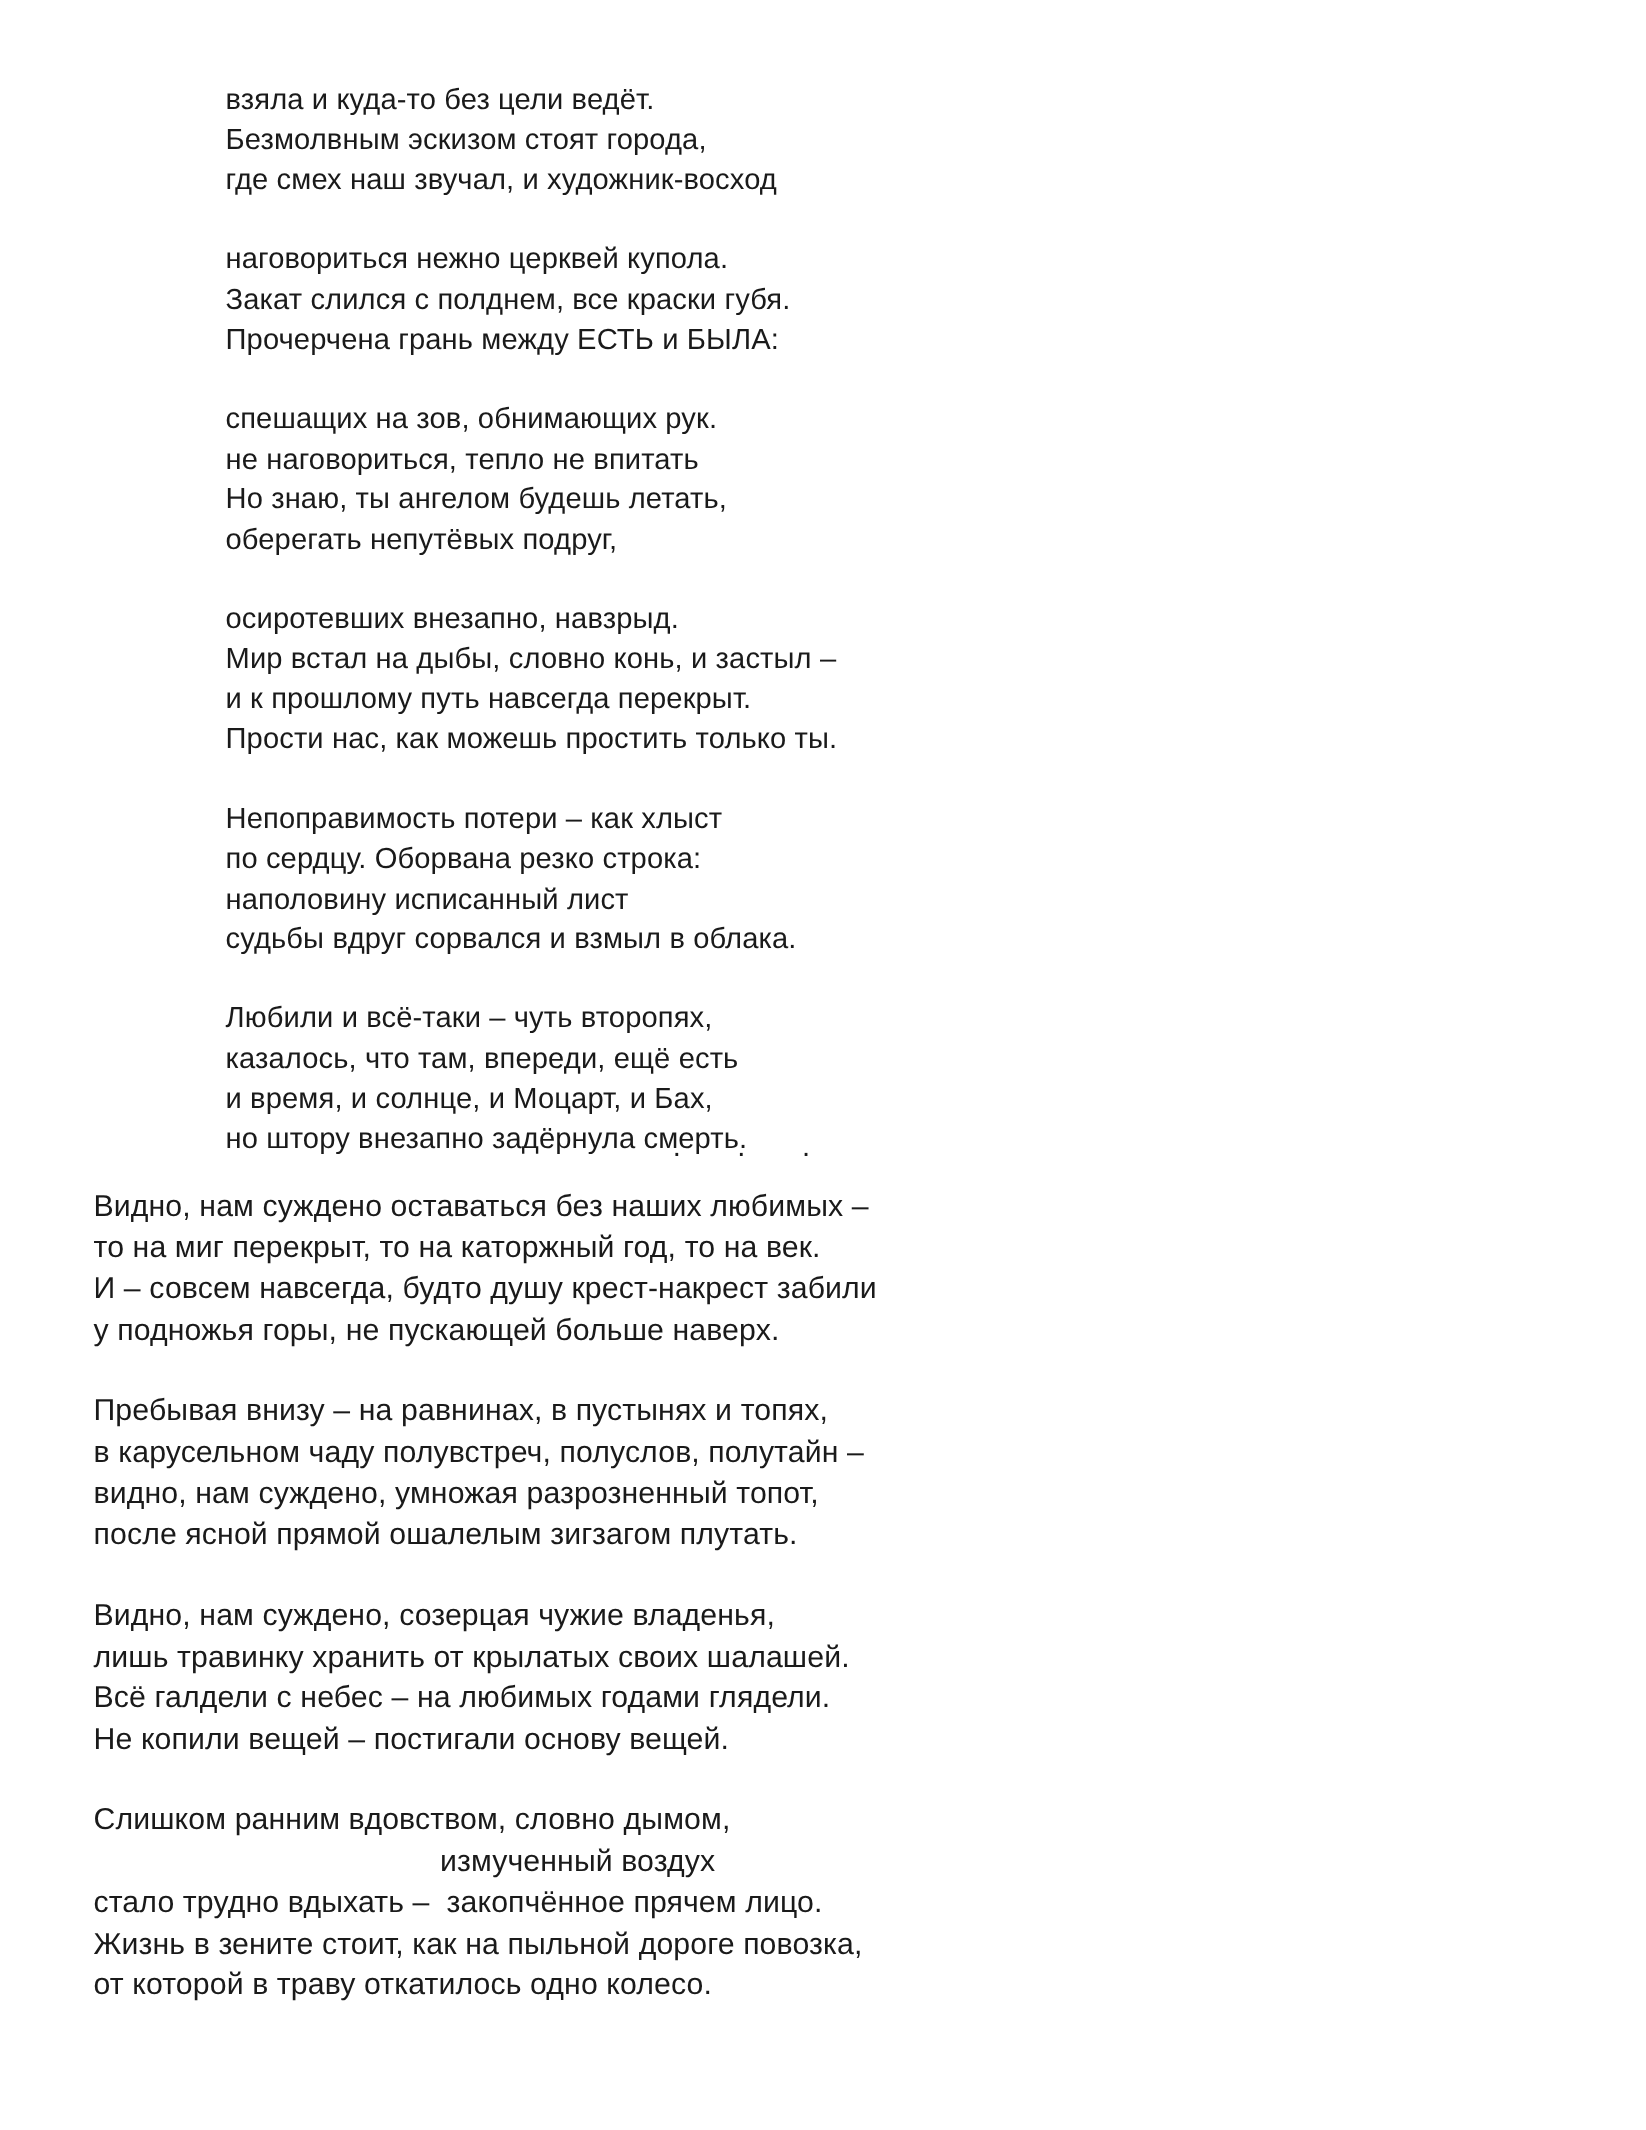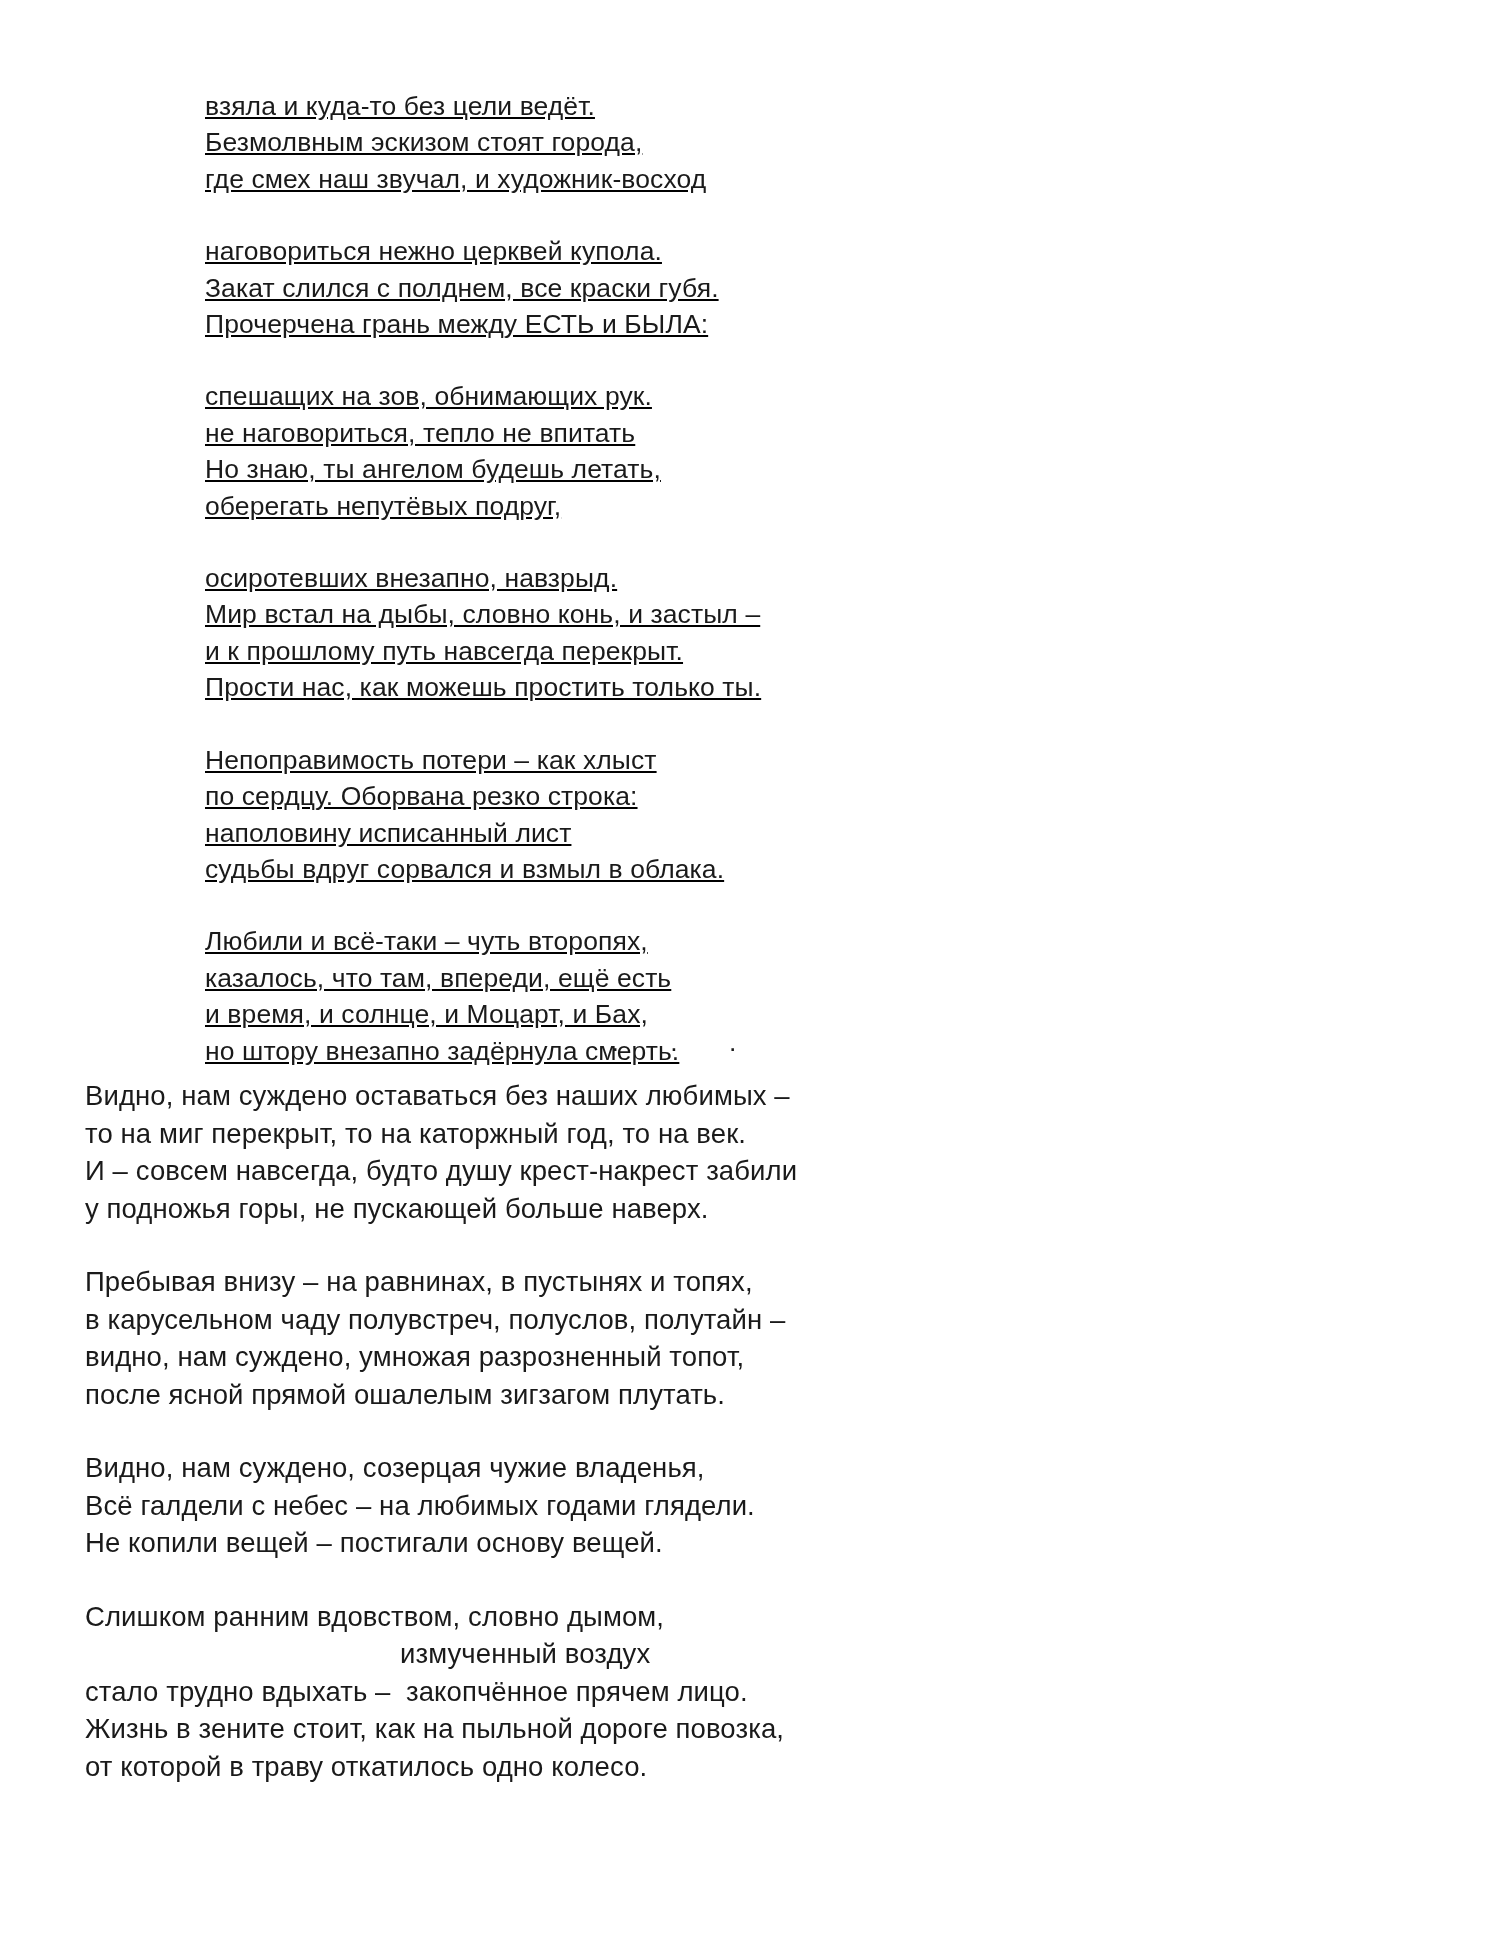--- a/index.html
+++ b/index.html
@@ -20,23 +20,22 @@
     width: 1496px;
     height: 1936px;
     background: #ffffff;
     box-sizing: border-box;
   }
 
   
   .poem-one {
     position: absolute;
     left: 205px;
-    top: 88px;
+    top: 72px;
     width: 900px;
-    text-decoration: underline;
   }
   .poem-two {
     position: absolute;
     left: 85px;
     top: 1077px;
     width: 1100px;
   }
 
   .stanza {
     margin: 0 0 36px 0;
@@ -129,20 +128,21 @@
         <div class="line">у подножья горы, не пускающей больше наверх.</div>
       </div>
       <div class="stanza">
         <div class="line">Пребывая внизу – на равнинах, в пустынях и топях,</div>
         <div class="line">в карусельном чаду полувстреч, полуслов, полутайн –</div>
         <div class="line">видно, нам суждено, умножая разрозненный топот,</div>
         <div class="line">после ясной прямой ошалелым зигзагом плутать.</div>
       </div>
       <div class="stanza">
         <div class="line">Видно, нам суждено, созерцая чужие владенья,</div>
+        <div class="line">лишь травинку хранить от крылатых своих шалашей.</div>
         <div class="line">Всё галдели с небес – на любимых годами глядели.</div>
         <div class="line">Не копили вещей – постигали основу вещей.</div>
       </div>
       <div class="stanza">
         <div class="line">Слишком ранним вдовством, словно дымом,</div>
         <div class="line indent-right">измученный воздух</div>
         <div class="line">стало трудно вдыхать –  закопчённое прячем лицо.</div>
         <div class="line">Жизнь в зените стоит, как на пыльной дороге повозка,</div>
         <div class="line">от которой в траву откатилось одно колесо.</div>
       </div>

